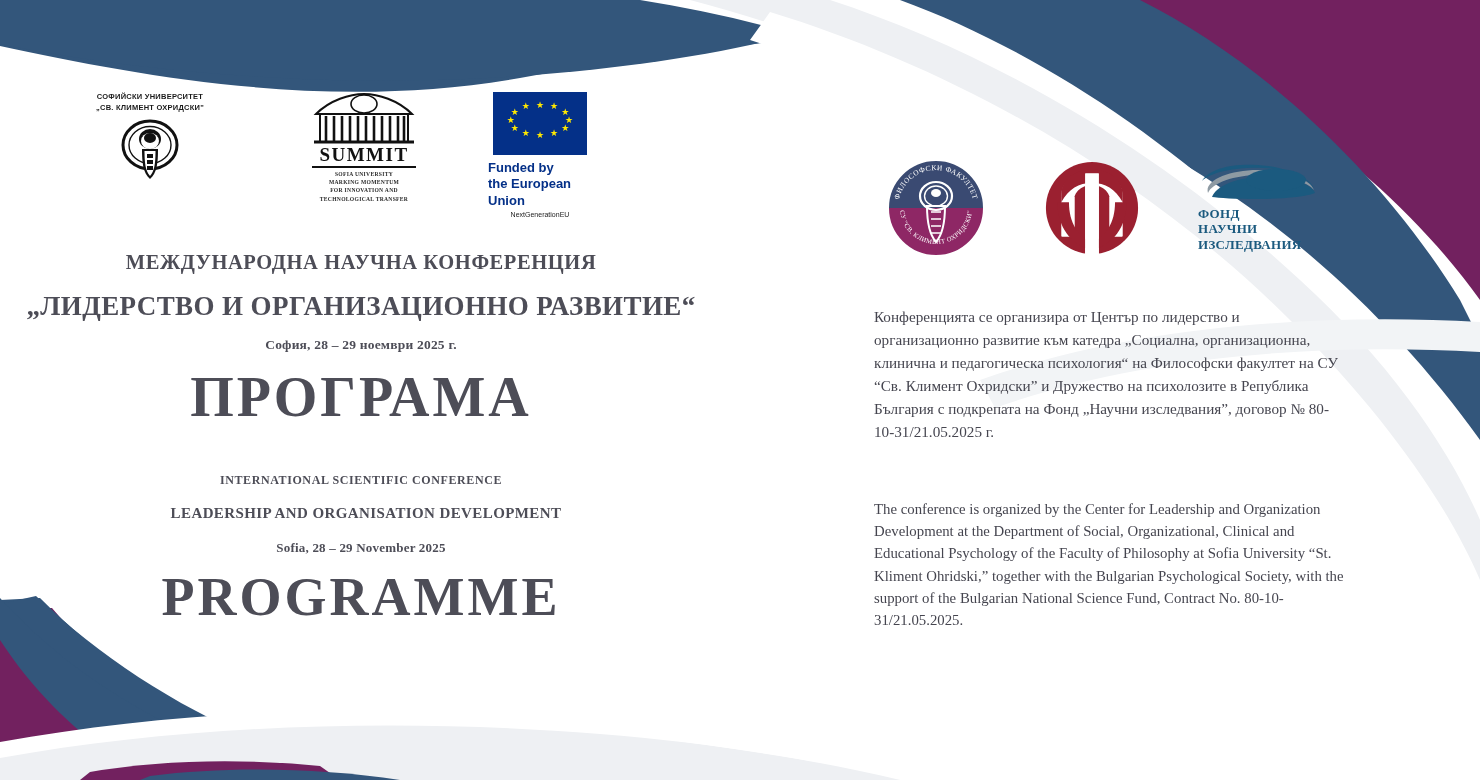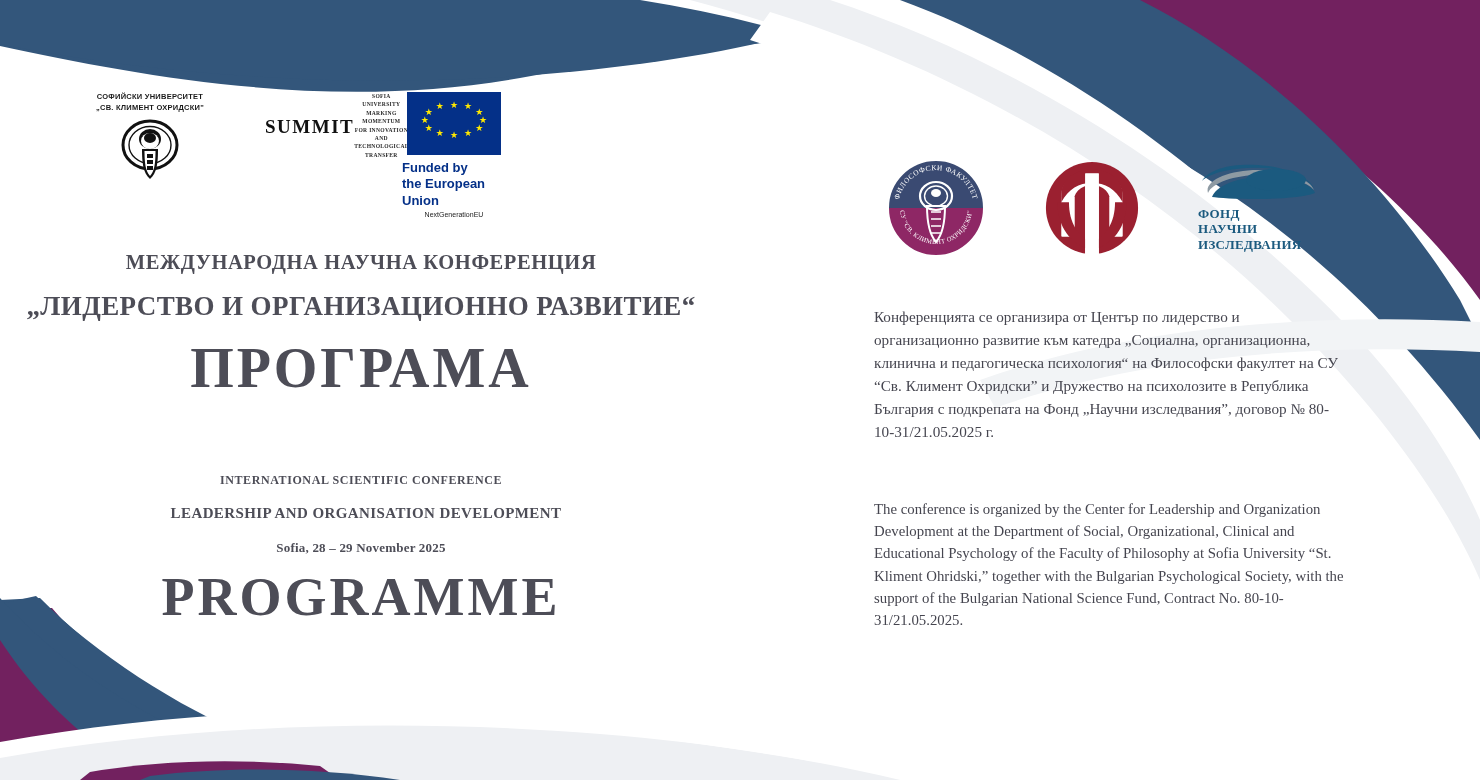--- a/index.html
+++ b/index.html
@@ -35,21 +35,21 @@
     height: 780px;
   }
   .logo-row {
     position: absolute;
     left: 60px;
     top: 92px;
     width: 540px;
     height: 120px;
     display: flex;
     align-items: flex-start;
-    gap: 25px;
+    gap: 68px;
   }
   .logo-su {
     width: 180px;
     display: flex;
     flex-direction: column;
     align-items: center;
   }
   .logo-su-text {
     font-family: "Liberation Sans", sans-serif;
     font-size: 7.5px;
@@ -59,20 +59,21 @@
     line-height: 1.45;
     text-align: center;
     white-space: pre-line;
   }
   .logo-su-seal {
     margin-top: 5px;
   }
   .logo-summit {
     width: 112px;
     display: flex;
+    flex-direction: column;
     align-items: center;
   }
   .summit-word {
     font-family: "Liberation Serif", serif;
     font-size: 19px;
     font-weight: bold;
     letter-spacing: 1.5px;
     color: #111;
     line-height: 1;
     margin-top: 1px;
@@ -332,20 +333,21 @@
         </div>
         <div class="eu-cap">Funded by
 the European Union</div>
         <div class="eu-sub">NextGenerationEU</div>
       </div>
     </div>
 
     <div class="title-block bg">
       <div class="t-kicker">МЕЖДУНАРОДНА НАУЧНА КОНФЕРЕНЦИЯ</div>
       <div class="t-main">„ЛИДЕРСТВО И ОРГАНИЗАЦИОННО РАЗВИТИЕ“</div>
+      <div class="t-date">София, 28 – 29 ноември 2025 г.</div>
       <div class="t-word">ПРОГРАМА</div>
     </div>
 
     <div class="title-block en">
       <div class="t-kicker">INTERNATIONAL SCIENTIFIC CONFERENCE</div>
       <div class="t-main">LEADERSHIP AND ORGANISATION DEVELOPMENT</div>
       <div class="t-date">Sofia, 28 – 29 November 2025</div>
       <div class="t-word">PROGRAMME</div>
     </div>
   </div>

